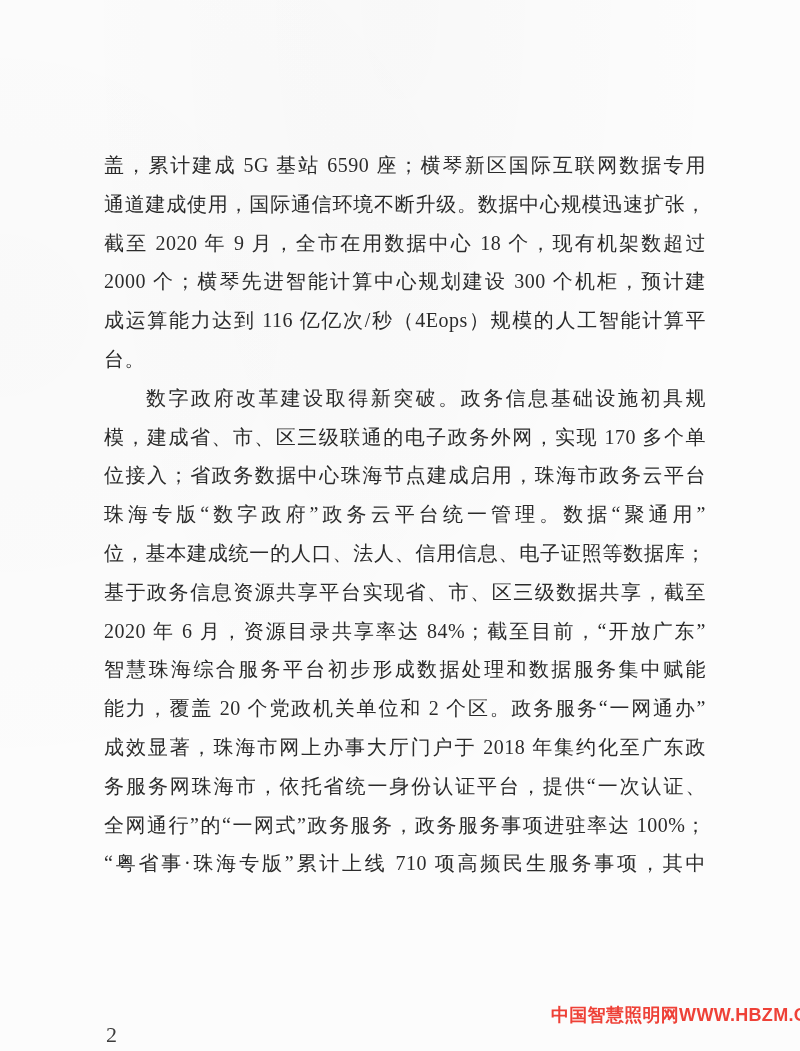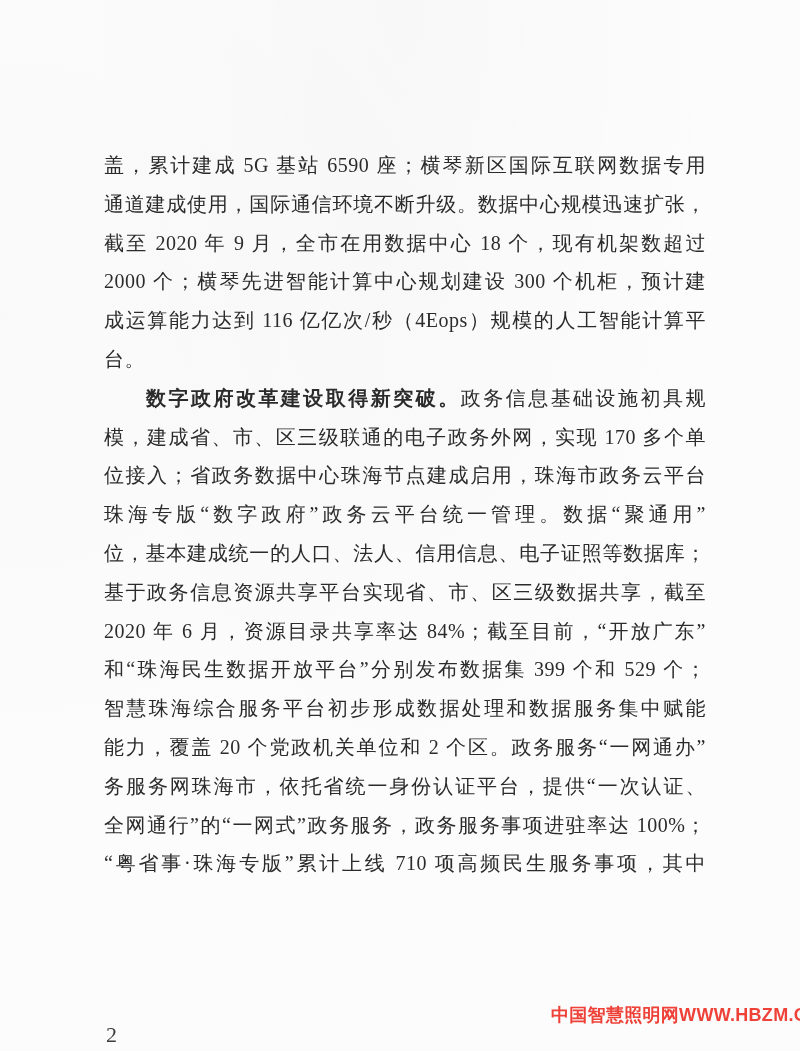--- a/index.html
+++ b/index.html
@@ -36,21 +36,21 @@
     white-space: nowrap;
     overflow: visible;
   }
   .line.j {
     white-space: normal;
     text-align: justify;
     text-align-last: justify;
     text-justify: inter-ideograph;
   }
   .line.indent { text-indent: 42px; }
-  .b { font-weight: bold; }
+  .b { font-weight: normal; }
   .page-number {
     position: absolute;
     left: 106px;
     top: 1022px;
     font-size: 22px;
     color: #3c3c3c;
   }
   .watermark {
     position: absolute;
     left: 551px;
@@ -75,23 +75,23 @@
     <div class="line j"><span>2000 个；横琴先进智能计算中心规划建设 300 个机柜，预计建</span></div>
     <div class="line j"><span>成运算能力达到 116 亿亿次/秒（4Eops）规模的人工智能计算平</span></div>
     <div class="line"><span>台。</span></div>
     <div class="line j indent"><span class="b">数字政府改革建设取得新突破。</span><span>政务信息基础设施初具规</span></div>
     <div class="line j"><span>模，建成省、市、区三级联通的电子政务外网，实现 170 多个单</span></div>
     <div class="line j"><span>位接入；省政务数据中心珠海节点建成启用，珠海市政务云平台</span></div>
     <div class="line j"><span>珠海专版“数字政府”政务云平台统一管理。数据“聚通用”</span></div>
     <div class="line j"><span>位，基本建成统一的人口、法人、信用信息、电子证照等数据库；</span></div>
     <div class="line j"><span>基于政务信息资源共享平台实现省、市、区三级数据共享，截至</span></div>
     <div class="line j"><span>2020 年 6 月，资源目录共享率达 84%；截至目前，“开放广东”</span></div>
-    <div class="line j"><span>和“珠海民生数据开放平台”分别发布数据集 399 个和 529 个；</span></div>
     <div class="line j"><span>智慧珠海综合服务平台初步形成数据处理和数据服务集中赋能</span></div>
     <div class="line j"><span>能力，覆盖 20 个党政机关单位和 2 个区。政务服务“一网通办”</span></div>
+    <div class="line j"><span>成效显著，珠海市网上办事大厅门户于 2018 年集约化至广东政</span></div>
     <div class="line j"><span>务服务网珠海市，依托省统一身份认证平台，提供“一次认证、</span></div>
     <div class="line j"><span>全网通行”的“一网式”政务服务，政务服务事项进驻率达 100%；</span></div>
     <div class="line j"><span>“粤省事·珠海专版”累计上线 710 项高频民生服务事项，其中</span></div>
   </div>
 
   <div class="page-number">2</div>
 
   <div class="watermark">中国智慧照明网WWW.HBZM.CN</div>
 
 </div>

